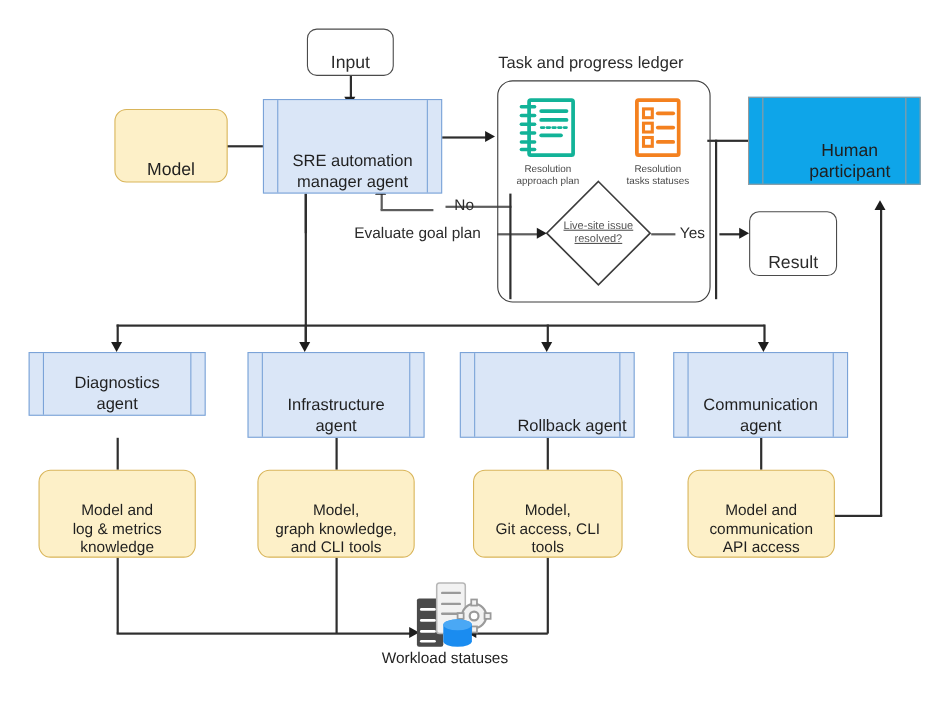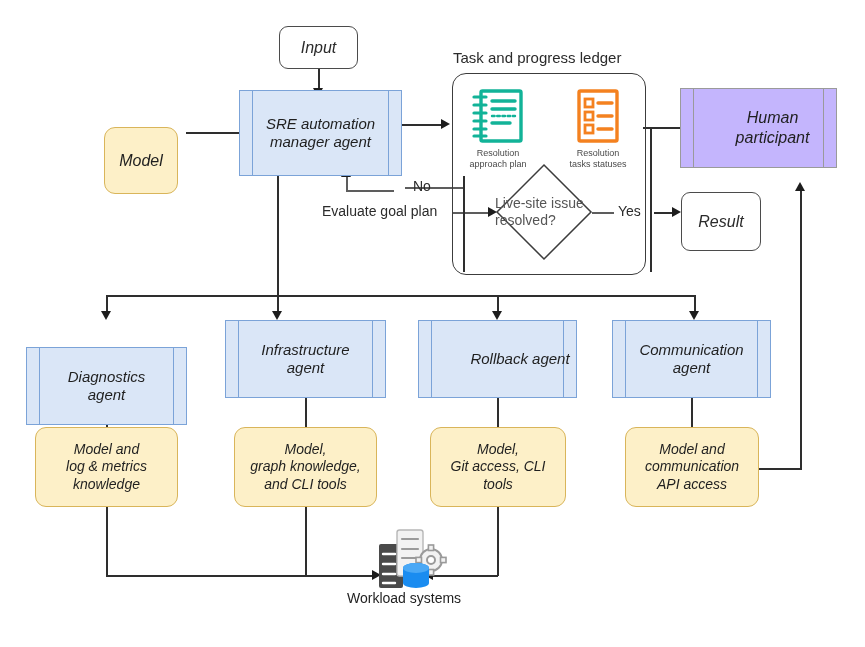--- a/index.html
+++ b/index.html
@@ -7,21 +7,21 @@
     font-family:"Liberation Sans","DejaVu Sans",sans-serif;
     -webkit-font-smoothing:antialiased;
   }
   #stage{
     position:relative;
     width:865px;
     height:647px;
     background:#ffffff;
     overflow:hidden;
   }
-  .node{position:absolute;box-sizing:border-box;display:flex;align-items:center;justify-content:center;text-align:center;font-style:italic;}
+  .node{position:absolute;box-sizing:border-box;display:flex;align-items:flex-end;justify-content:center;text-align:center;}
   .lbl{display:block;line-height:1.22;}
 
   
   .plain{
     background:#ffffff;
     border:1.6px solid #4b4b4b;
     border-radius:9px;
     color:#2b2b2b;
     font-size:16px;
   }
@@ -41,21 +41,21 @@
     font-size:15px;
   }
   .agent .rail{
     position:absolute;top:0;bottom:0;width:0;border-left:1.4px solid #7ba3d8;
   }
   .agent .rail.l{left:12px;}
   .agent .rail.r{right:12px;}
 
   
   .human{
-    background:#c4b5fd;
+    background:#0ea5e9;
     border:1.3px solid #9a9a9a;
     color:#1f1f1f;
     font-size:16px;
     padding-left:28px;
   }
   .human .rail{
     position:absolute;top:0;bottom:0;width:0;border-left:1.3px solid #9a9a9a;
   }
   .human .rail.l{left:12px;}
   .human .rail.r{right:12px;}
@@ -83,24 +83,25 @@
   }
 
   
   .diamond{
     position:absolute;
   }
   .diamond .dtext{
     position:absolute;
     left:0;right:0;top:50%;
     transform:translateY(-50%);
-    text-align:left;
-    font-size:14px;
+    text-align:center;
+    font-size:10px;
     line-height:1.25;
     color:#555;
+    text-decoration:underline;
   }
 
   
   .ln{position:absolute;background:#2e2e2e;}
   .ln.h{height:1.5px;}
   .ln.v{width:1.5px;}
   .ln.grey{background:#5d5d5d;}
 
   .arw{position:absolute;width:0;height:0;}
   .arw.down{border-left:5.5px solid transparent;border-right:5.5px solid transparent;border-top:9px solid #1d1d1d;}
@@ -189,21 +190,21 @@
   <div class="arw left" style="left:424px;top:570px;"></div>
 
   <div class="ln h" style="left:758px;top:468px;width:44px;"></div>
   <div class="ln v" style="left:800px;top:190px;height:279px;"></div>
   <div class="arw up" style="left:795px;top:182px;"></div>
 
   <div class="node plain" style="left:279px;top:26px;width:79px;height:43px;">
     <span class="lbl">Input</span>
   </div>
 
-  <div class="node yellow" style="left:104px;top:99px;width:74px;height:67px;font-size:16px;margin-top:28px;">
+  <div class="node yellow" style="left:104px;top:99px;width:103px;height:67px;font-size:16px;">
     <span class="lbl">Model</span>
   </div>
 
   <div class="node agent" style="left:239px;top:90px;width:163px;height:86px;">
     <span class="rail l"></span>
     <span class="rail r"></span>
     <span style="position:relative;">
       <span class="lbl">SRE automation</span>
       <span class="lbl">manager agent</span>
     </span>
@@ -274,21 +275,21 @@
 
   <div class="node human" style="left:680px;top:88px;width:157px;height:80px;">
     <span class="rail l"></span>
     <span class="rail r"></span>
     <span style="position:relative;">
       <span class="lbl">Human</span>
       <span class="lbl">participant</span>
     </span>
   </div>
 
-  <div class="node agent" style="left:26px;top:320px;width:161px;height:78px;margin-top:27px;">
+  <div class="node agent" style="left:26px;top:320px;width:161px;height:58px;">
     <span class="rail l"></span>
     <span class="rail r"></span>
     <span style="position:relative;">
       <span class="lbl">Diagnostics</span>
       <span class="lbl">agent</span>
     </span>
   </div>
 
   <div class="node agent" style="left:225px;top:320px;width:161px;height:78px;">
     <span class="rail l"></span>
@@ -376,16 +377,16 @@
           <rect x="9.5" y="-2.6" width="5.5" height="5.2"></rect>
         </g>
       </g>
 
       <g transform="translate(32,36)">
         <path d="M0,4 a13,5 0 0 1 26,0 v15 a13,5 0 0 1 -26,0 z" fill="#1a8cf0"></path>
         <ellipse cx="13" cy="4" rx="13" ry="5" fill="#4aa8f5"></ellipse>
       </g>
     </svg>
   </div>
-  <div class="wl-cap" style="left:347px;top:590px;">Workload systems</div>
+  <div class="wl-cap" style="left:347px;top:590px;">Workload statuses</div>
 
 
 </div>
 
 </body></html>

